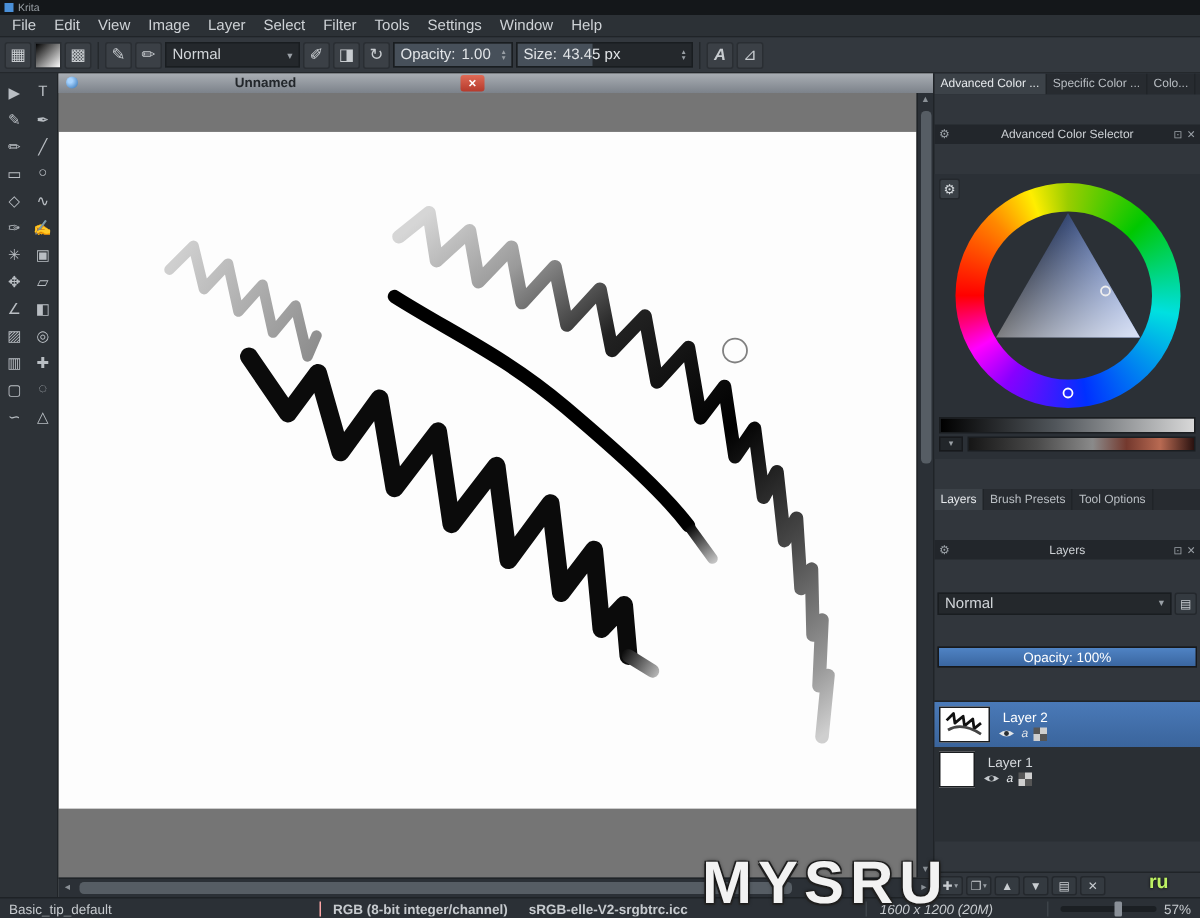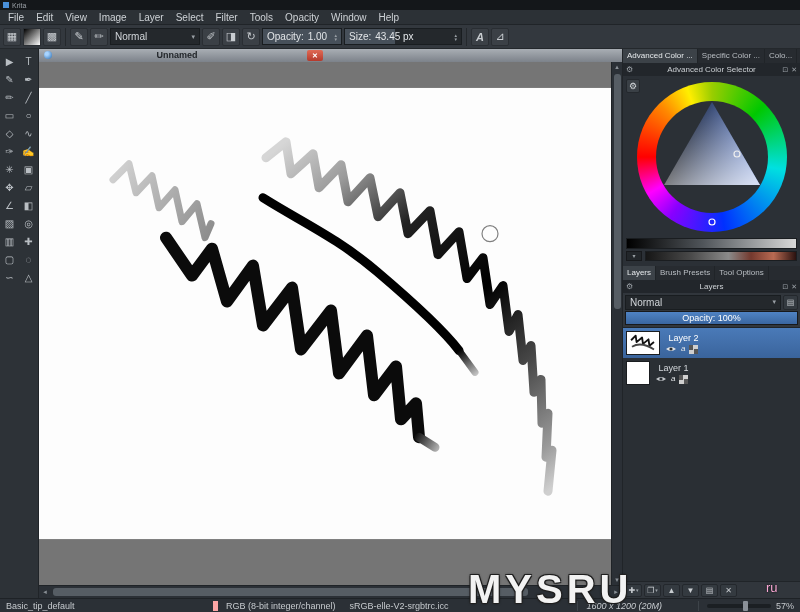--- a/index.html
+++ b/index.html
@@ -62,21 +62,21 @@
     flex-direction:column; align-items:center; }
   .vscroll .arrow, .hscroll .arrow { color:#8a9096; font-size:7px; line-height:10px; height:10px;
     width:100%; text-align:center; }
   .vthumb { width:7px; height:45%; margin-top:2px; background:#565d64; border-radius:3px; }
   .hscroll { flex:0 0 12px; background:#2b3036; border-top:1px solid #1f2327; display:flex; align-items:center; }
   .hscroll .arrow { width:12px; height:100%; line-height:12px; }
   .htrack { flex:1; height:100%; position:relative; }
   .hthumb { position:absolute; left:2px; top:2px; height:8px; width:85%; background:#565d64; border-radius:3px; }
   
   .right { position:absolute; top:49px; right:0; bottom:14px; width:178px; background:#31363c;
-    border-left:1px solid #202428; display:flex; flex-direction:column; }
+    border-left:1px solid #202428; display:flex; flex-direction:column;gap:20px; }
   .tabs-row { height:14px; display:flex; background:#272b30; overflow:hidden; flex:0 0 14px; }
   .tab { font-size:8px; color:#b9bec3; padding:2px 4px; border-right:1px solid #202428; white-space:nowrap; }
   .tab.active { background:#3c4248; color:#e6e9ec; }
   .dock-header { height:13px; flex:0 0 13px; background:#22262b; position:relative; display:flex;
     align-items:center; justify-content:center; font-size:8px; color:#cdd1d5; }
   .dock-header .h-left { position:absolute; left:3px; font-size:8px; color:#9aa0a6; }
   .dock-header .h-right { position:absolute; right:3px; display:flex; gap:3px; font-size:7px; color:#9aa0a6; }
   .color-body { flex:0 0 190px; background:#2b3036; position:relative; }
   .selector-settings { position:absolute; left:3px; top:3px; width:14px; height:14px; background:#3a4046;
     border:1px solid #24282d; color:#d5d9dd; font-size:9px; display:flex; align-items:center;
@@ -115,51 +115,51 @@
   .checker-ic { width:9px; height:9px; background:conic-gradient(#cfcfcf 25%, #565656 0 50%, #cfcfcf 0 75%, #565656 0); }
   .layer-actions { height:17px; flex:0 0 17px; display:flex; align-items:center; gap:2px; padding:0 2px;
     border-top:1px solid #202428; }
   .act { min-width:17px; height:13px; display:flex; align-items:center; justify-content:center; gap:1px;
     background:#343a40; border:1px solid #24282d; color:#c9cdd1; font-size:8px; border-radius:2px; padding:0 2px; }
   .act .dd { font-size:5px; color:#9aa0a6; }
   
   .statusbar { position:absolute; left:0; right:0; bottom:0; height:14px; background:#2b3036;
     border-top:1px solid #1e2226; display:flex; align-items:center; font-size:9px; color:#c6cace;gap:28px; }
   .sb-preset { width:185px; padding-left:6px; overflow:hidden; white-space:nowrap; }
-  .sb-color { flex:1; padding-left:8px; border-left:5px solid #fca5a5; display:flex; gap:14px;
-    overflow:hidden; white-space:nowrap; }
+  .sb-color { flex:1; padding-left:8px; border-left:1px solid #fca5a5; display:flex; gap:14px;
+    overflow:hidden; white-space:nowrap;font-weight:bold; }
   .sb-dims { padding:0 8px; border-left:1px solid #3d4349; white-space:nowrap;font-style:italic; }
   .sb-zoomwrap { display:flex; align-items:center; gap:5px; padding:0 6px 0 8px; border-left:1px solid #3d4349; }
   .zoom-track { width:64px; height:4px; background:#1b1f23; border-radius:2px; position:relative; }
   .zoom-thumb { position:absolute; left:57%; top:-3px; width:5px; height:10px; background:#8a9098; border-radius:1px; }
   
   .watermark-big { position:absolute; left:468px; top:569px; z-index:50; font-size:40px; font-weight:bold;
     letter-spacing:4px; line-height:1; color:rgba(252,252,252,0.96);
     text-shadow:0 0 3px rgba(0,0,0,.85), 1px 1px 0 #2a2a2a, -1px -1px 0 #2a2a2a, 1px -1px 0 #2a2a2a, -1px 1px 0 #2a2a2a; }
-  .watermark-ru { position:absolute; left:766px; top:580px; z-index:50; font-size:13px; font-weight:normal;
-    color:#f9a8d4; text-shadow:0 0 2px #000; }
+  .watermark-ru { position:absolute; left:766px; top:580px; z-index:50; font-size:13px; font-weight:bold;
+    color:#bef264; text-shadow:0 0 2px #000; }
 </style>
 </head>
 <body>
 
 <div class="titlebar">
   <span class="app-icon"></span>
   <span class="app-title">Krita</span>
 </div>
 
 <div class="menubar">
   <span class="menu-item">File</span>
   <span class="menu-item">Edit</span>
   <span class="menu-item">View</span>
   <span class="menu-item">Image</span>
   <span class="menu-item">Layer</span>
   <span class="menu-item">Select</span>
   <span class="menu-item">Filter</span>
   <span class="menu-item">Tools</span>
-  <span class="menu-item">Opacity</span>
+  <span class="menu-item">Settings</span>
   <span class="menu-item">Window</span>
   <span class="menu-item">Help</span>
 </div>
 
 <div class="toolbar">
   <div class="tb-icon">▦</div>
   <div class="tb-swatch-gradient"></div>
   <div class="tb-icon">▩</div>
   <div class="tb-sep"></div>
   <div class="tb-icon">✎</div>

